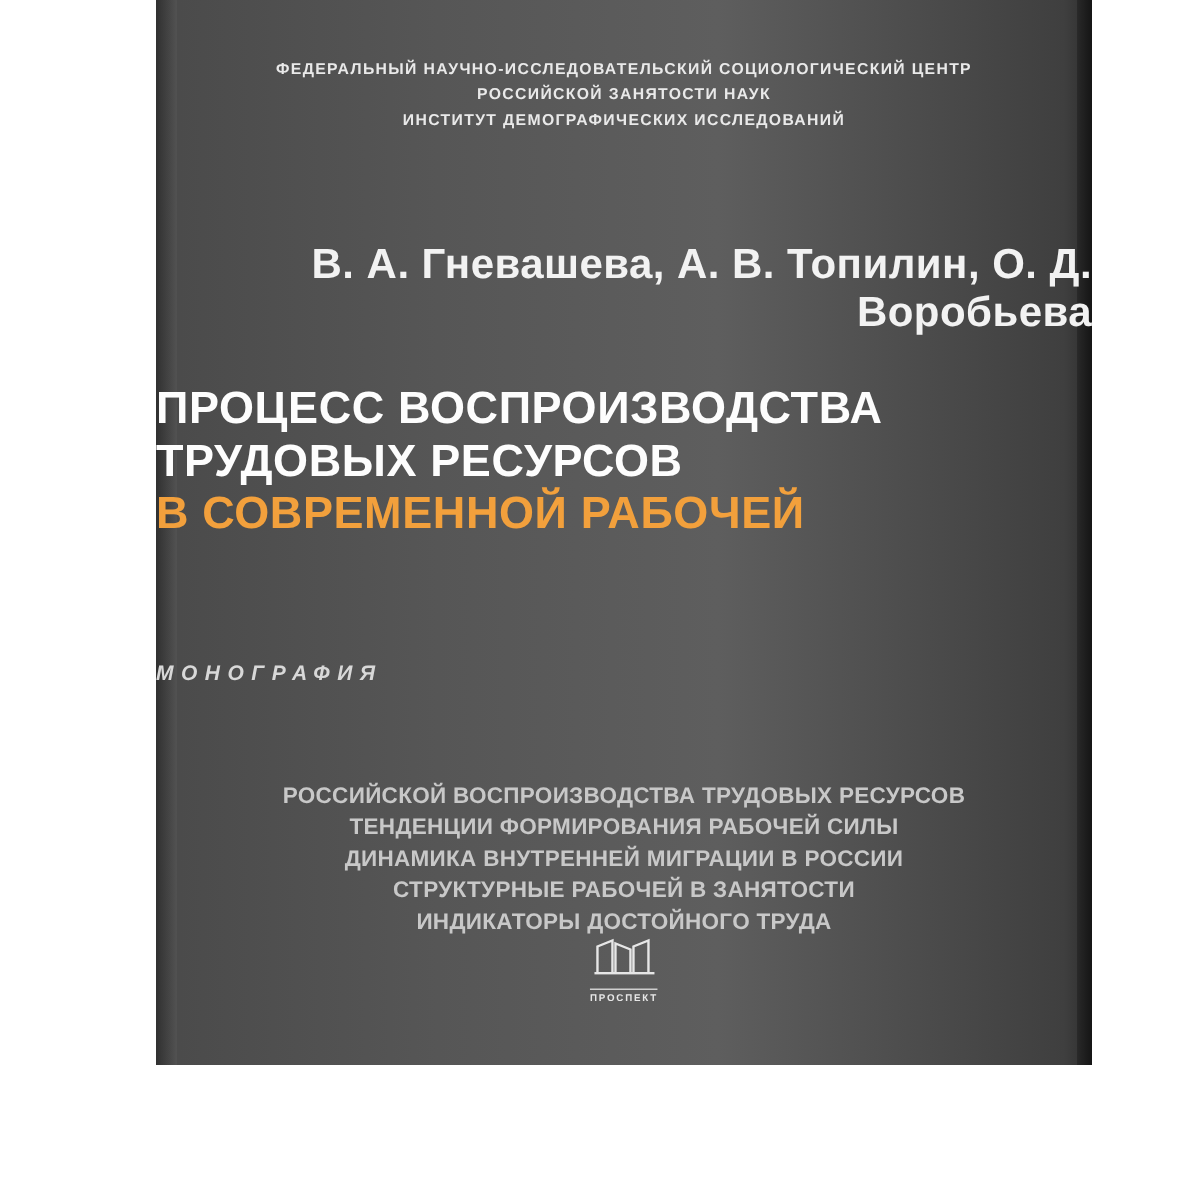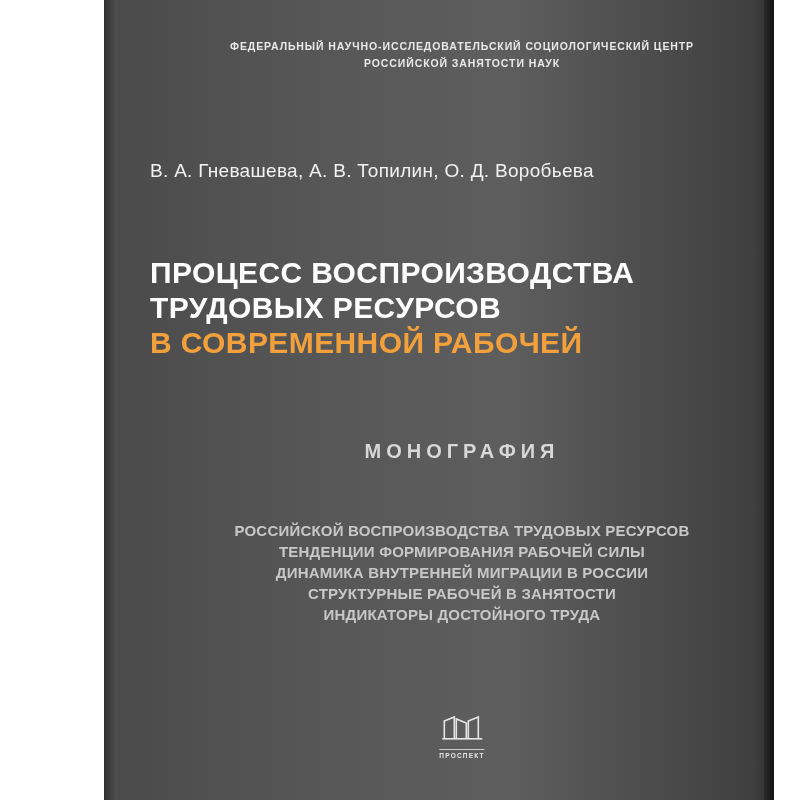--- a/index.html
+++ b/index.html
@@ -8,24 +8,23 @@
     width: 800px;
     height: 800px;
     background: #ffffff;
     font-family: "Liberation Sans", sans-serif;
   }
   #cover {
     position: absolute;
     left: 104px;
     top: 0px;
     width: 624px;
-    height: 800px;
+    height: 710px;
     background: linear-gradient(to right, #4a4a4a 0%, #565656 30%, #5e5e5e 60%, #3f3f3f 97%, #2e2e2e 100%);
     overflow: hidden;
-    padding-left: 46px;
   }
   #spine-shadow {
     position: absolute;
     left: 0;
     top: 0;
     width: 14px;
     height: 800px;
     background: linear-gradient(to right, rgba(0,0,0,0.35), rgba(255,255,255,0.04));
   }
   #right-edge {
@@ -52,24 +51,24 @@
     font-size: 10.5px;
     font-weight: bold;
     letter-spacing: 0.9px;
     line-height: 17px;
   }
   #authors {
     position: absolute;
     left: 0;
     right: 0;
     top: 160px;
-    text-align: left;
+    text-align: right;
     color: #f2f2f2;
-    font-size: 19px;
-    font-weight: normal;
+    font-size: 28px;
+    font-weight: bold;
     letter-spacing: 0.3px;
   }
   #title-block {
     position: absolute;
     left: 0;
     right: 0;
     top: 255px;
   }
   .title-line {
     color: #fdfdfd;
@@ -79,25 +78,25 @@
     line-height: 35px;
   }
   .title-line.accent {
     color: #f2a03c;
   }
   #subtitle {
     position: absolute;
     left: 0;
     right: 0;
     top: 440px;
-    text-align: center;
     color: #d8d8d8;
-    font-size: 20px;
+    font-size: 14px;
     font-weight: bold;
     letter-spacing: 5px;
+    font-style: italic;
   }
   #topics {
     position: absolute;
     left: 0;
     right: 0;
     top: 520px;
     text-align: center;
   }
   .topic-line {
     color: #c8c8c8;
@@ -134,20 +133,21 @@
 
 <div id="cover">
   <div id="spine-shadow"></div>
   <div id="right-edge"></div>
 
   <div class="inner">
 
     <div id="publisher-block">
       <div>ФЕДЕРАЛЬНЫЙ НАУЧНО-ИССЛЕДОВАТЕЛЬСКИЙ СОЦИОЛОГИЧЕСКИЙ ЦЕНТР</div>
       <div>РОССИЙСКОЙ ЗАНЯТОСТИ НАУК</div>
+      <div>ИНСТИТУТ ДЕМОГРАФИЧЕСКИХ ИССЛЕДОВАНИЙ</div>
     </div>
 
     <div id="authors">В. А. Гневашева, А. В. Топилин, О. Д. Воробьева</div>
 
     <div id="title-block">
       <div class="title-line">ПРОЦЕСС ВОСПРОИЗВОДСТВА</div>
       <div class="title-line">ТРУДОВЫХ РЕСУРСОВ</div>
       <div class="title-line accent">В СОВРЕМЕННОЙ РАБОЧЕЙ</div>
     </div>
 

